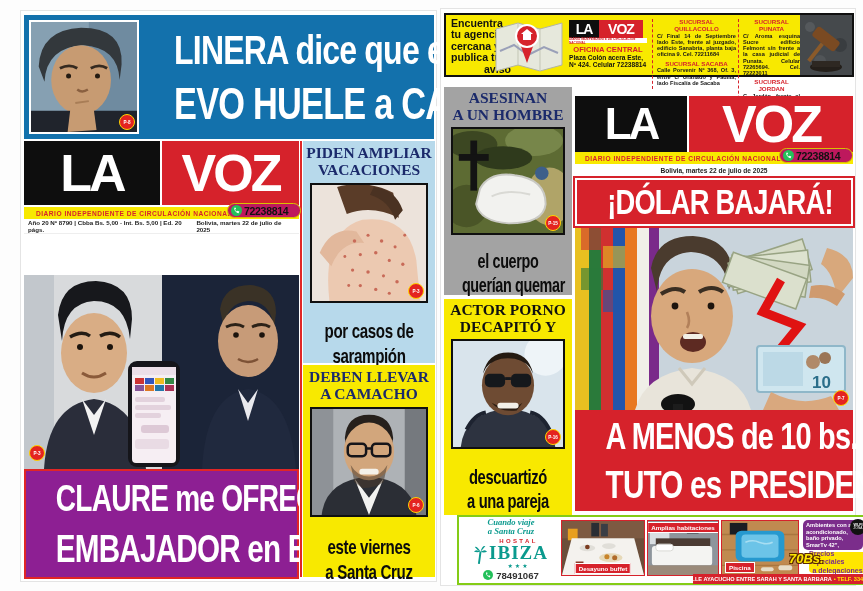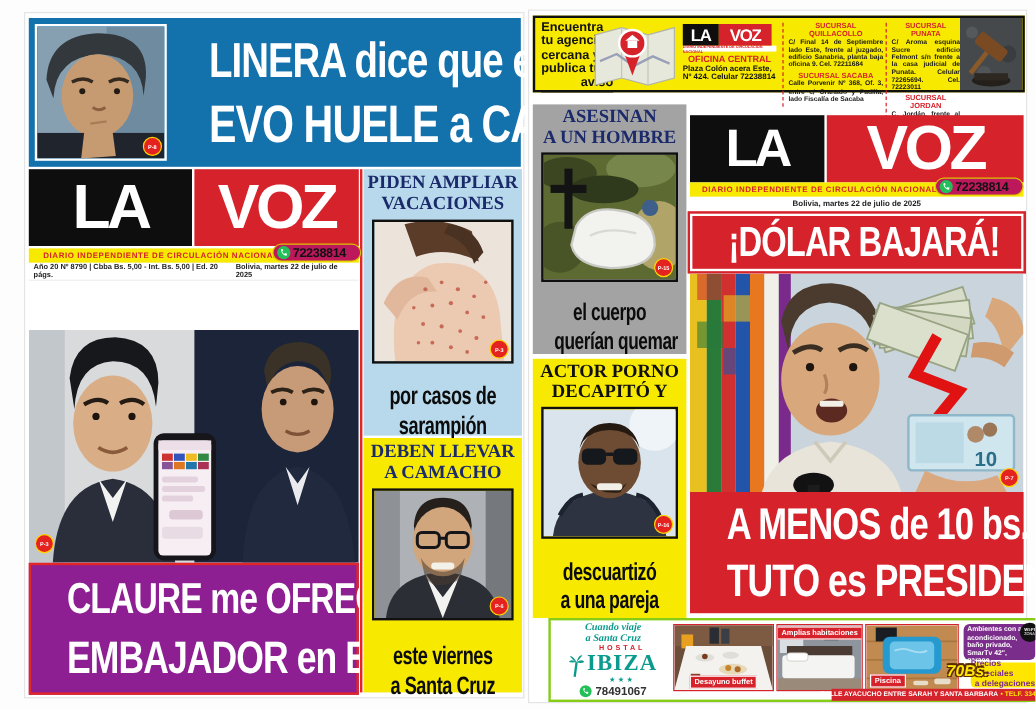--- a/index.html
+++ b/index.html
@@ -185,21 +185,21 @@
           </g>
         </svg>
         <div class="badge" style="right:2px;bottom:2px;">
           <span>P-3</span>
           </div>
       </div>
       <div style="margin-top:140px;">
         <div style="font-size:21px;line-height:25px;">
             <span class="condk">por casos de</span>
           </div>
-        <div style="font-size:21px;line-height:25px;">
+        <div style="font-size:21px;line-height:25px;text-decoration:underline;">
             <span class="condk">sarampión</span>
           </div>
       </div>
     </div>
 
     <div class="abs" style="left:282px;top:354px;width:132px;height:212px;background:#f8e900;">
       <div class="serifT" style="margin-top:4px;font-size:15.5px;">
         <div>DEBEN LLEVAR</div>
         <div>A CAMACHO</div>
       </div>

